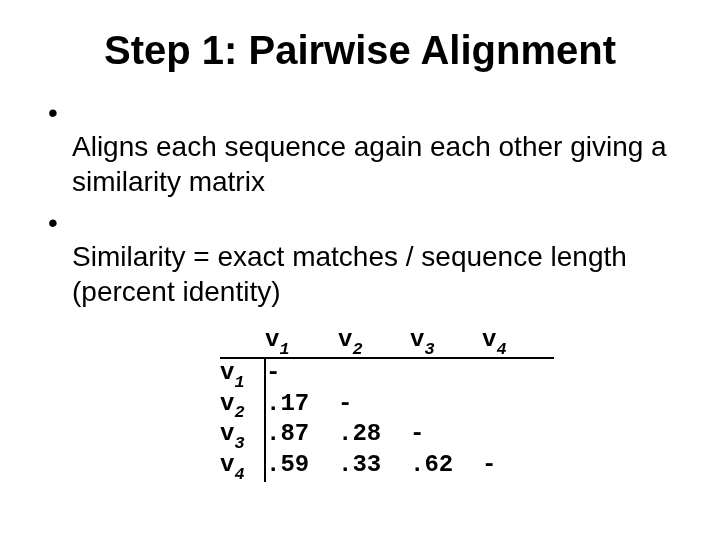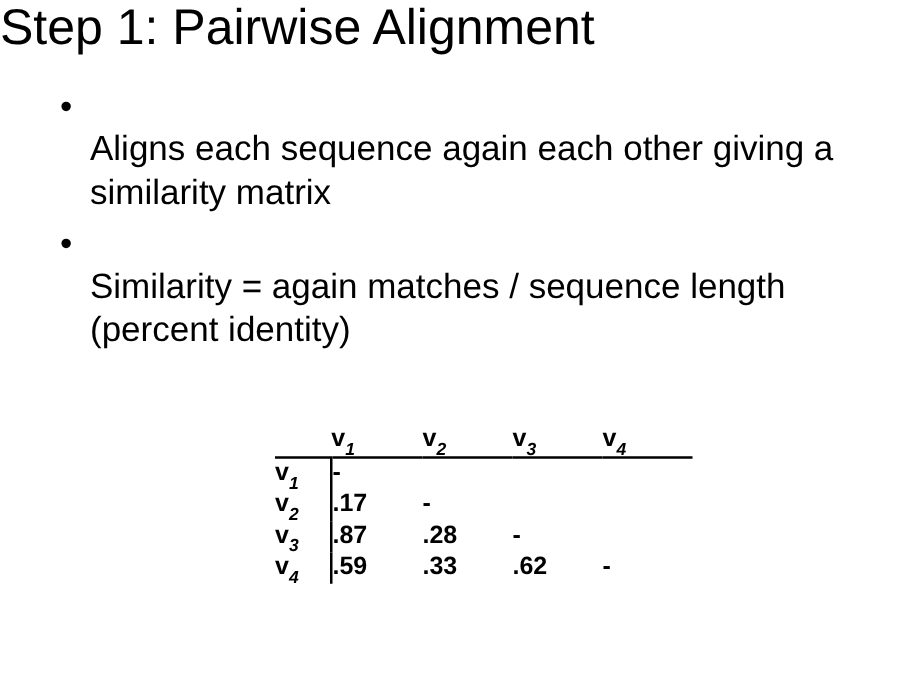--- a/index.html
+++ b/index.html
@@ -12,23 +12,24 @@
     color: #000000;
   }
   .slide {
     width: 720px;
     height: 540px;
     position: relative;
     box-sizing: border-box;
   }
   .title {
     font-size: 40px;
-    text-align: left;
+    text-align: center;
+    padding-top: 28px;
     padding-bottom: 20px;
-    font-weight: normal;
+    font-weight: bold;
   }
   .bullets {
     font-size: 28px;
     line-height: 1.25;
     padding-left: 48px;
     padding-right: 40px;
   }
   .bullet-row {
     display: flex;
     align-items: flex-start;
@@ -38,26 +39,26 @@
     width: 24px;
     flex: none;
     text-align: left;
     padding-top: 2px;
   }
   .bullet-text {
     flex: 1;
     margin-top: 36px;
   }
   .matrix {
-    font-family: Liberation Sans, sans-serif;
-    font-size: 20px;
+    font-family: Liberation Mono, monospace;
+    font-size: 24px;
     font-weight: bold;
     position: absolute;
     left: 220px;
-    top: 340px;
+    top: 326px;
   }
   .matrix table {
     border-collapse: collapse;
   }
   .matrix td, .matrix th {
     padding: 0;
     text-align: left;
     vertical-align: baseline;
     font-weight: bold;
   }
@@ -99,21 +100,21 @@
 
   <div class="title">Step 1: Pairwise Alignment</div>
 
   <div class="bullets">
     <div class="bullet-row">
       <div class="bullet-dot">•</div>
       <div class="bullet-text">Aligns each sequence again each other giving a similarity matrix</div>
     </div>
     <div class="bullet-row">
       <div class="bullet-dot">•</div>
-      <div class="bullet-text">Similarity = again matches / sequence length (percent identity)</div>
+      <div class="bullet-text">Similarity = exact matches / sequence length (percent identity)</div>
     </div>
   </div>
 
   <div class="matrix">
     <table>
       <tbody>
           <tr class="header-row">
         <td class="row-label corner"></td>
         <td class="col-var"><span>v</span><span class="sub">1</span></td>
         <td class="col-var"><span>v</span><span class="sub">2</span></td>

